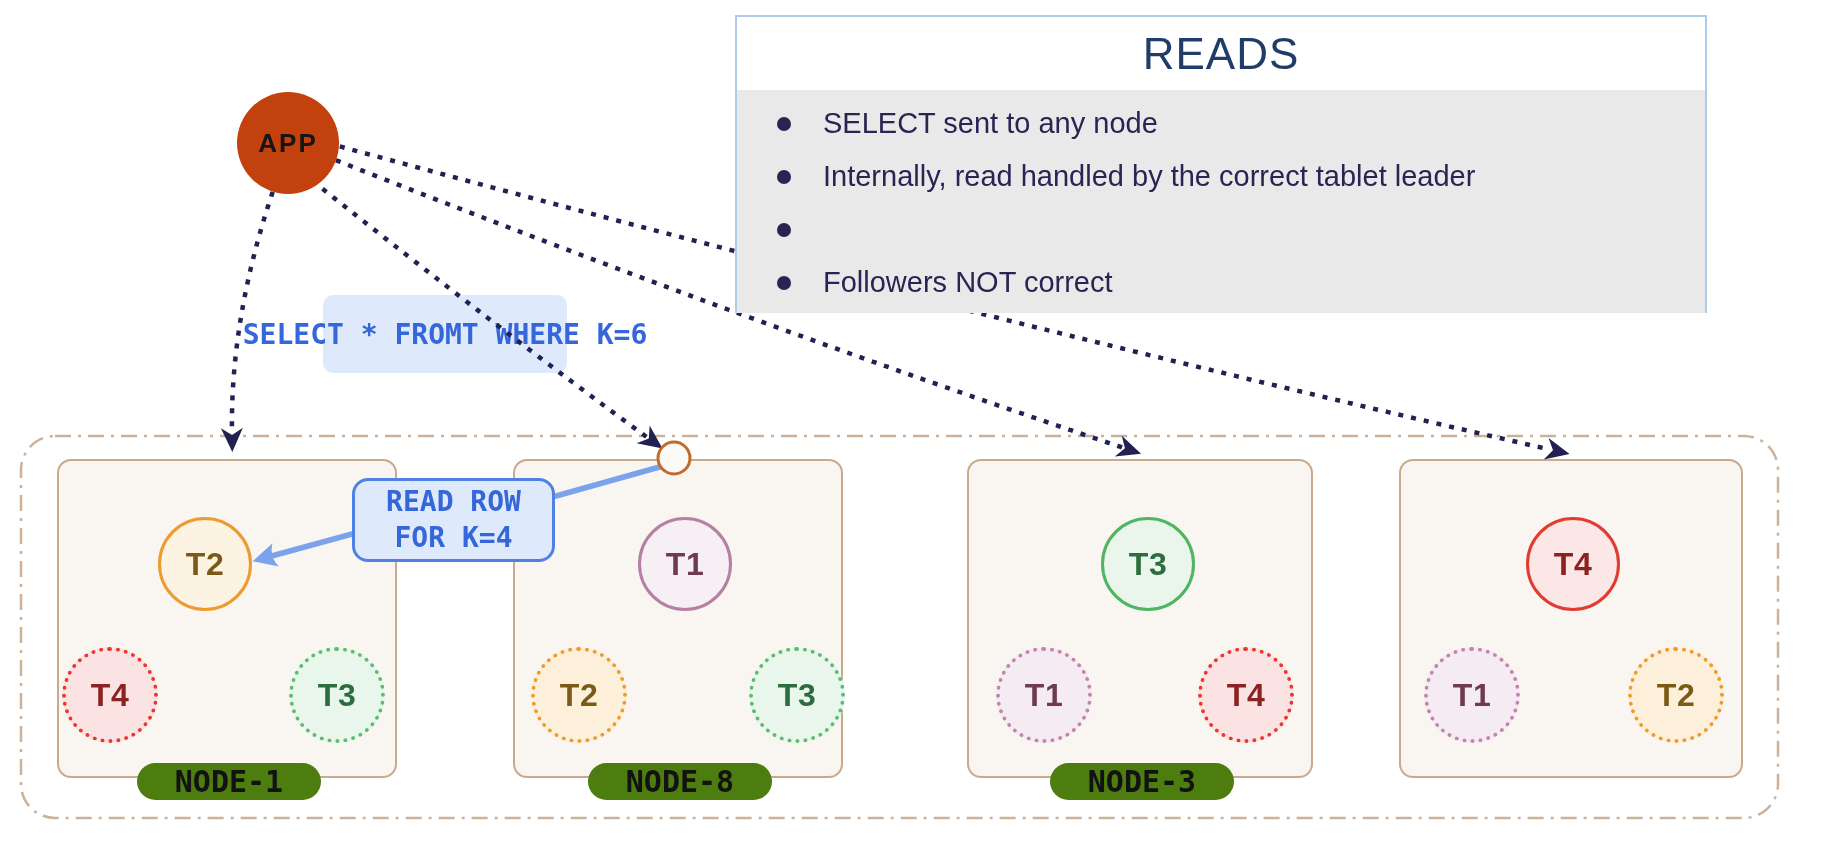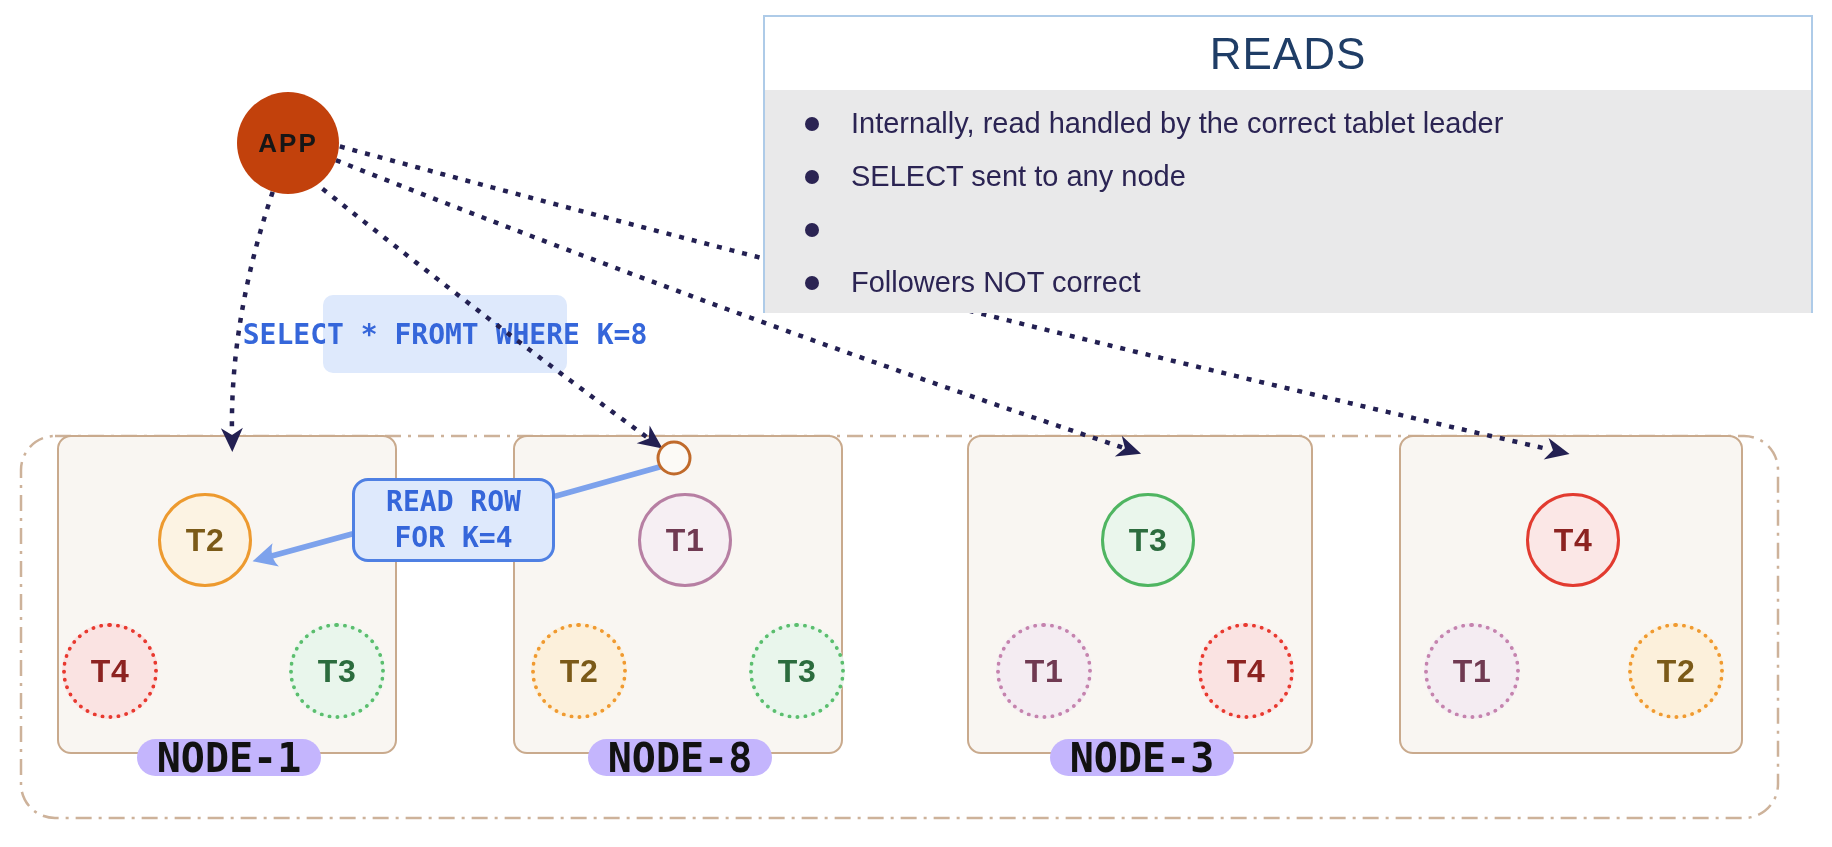--- a/index.html
+++ b/index.html
@@ -12,42 +12,42 @@
   #bg-layer { z-index:1; }
   #fg-layer { z-index:30; }
 
   .outer-rect { fill:none; stroke:#CDB29A; stroke-width:2.5; stroke-dasharray:16 7 3 7; }
 
   .dotline { fill:none; stroke:#232052; stroke-width:4.5; stroke-dasharray:0.5 12.5; stroke-linecap:square; }
   .blue-line { stroke:#7DA2EC; stroke-width:5.5; stroke-linecap:round; }
 
   
   .node-box {
-    position:absolute; top:435px; height:319px; z-index:10;
+    position:absolute; top:459px; height:319px; z-index:10;
     background:#F9F6F2; border:2px solid #C9AA8D; border-radius:14px;padding-left:38px;
   }
   .tablet {
     position:absolute; border-radius:50%; display:flex; align-items:center; justify-content:center;
     font-size:32px; font-weight:600; letter-spacing:0.5px; z-index:15;
   }
   .tablet.leader   { width:94px; height:94px; top:56px;  border-width:3px; border-style:solid; }
   .tablet.follower { width:96px; height:96px; top:186px; border-width:4px; border-style:dotted; }
   .c-orange.leader   { border-color:#ED9A2F; background:#FCF3E3; color:#7B5A18; }
   .c-orange.follower { border-color:#F09A30; background:#FCF0DB; color:#7B5A18; }
   .c-plum.leader     { border-color:#B77FA3; background:#F6EFF3; color:#703A52; }
   .c-plum.follower   { border-color:#C583AE; background:#F4ECF2; color:#703A52; }
   .c-green.leader    { border-color:#4FB561; background:#EAF6EC; color:#2C6C3E; }
   .c-green.follower  { border-color:#5BBE6E; background:#E9F6EC; color:#2C6C3E; }
   .c-red.leader      { border-color:#E23B30; background:#FBE7E6; color:#8C2321; }
   .c-red.follower    { border-color:#E8392F; background:#FAE3E2; color:#8C2321; }
 
   .node-pill {
     position:absolute; top:302px; width:184px; height:37px; z-index:20;
-    background:#c4b5fd; border-radius:19px; display:flex; align-items:center; justify-content:center;
-    font-family:"DejaVu Sans Mono", monospace; font-weight:700; font-size:40px; color:#121212;
+    background:#4d7c0f; border-radius:19px; display:flex; align-items:center; justify-content:center;
+    font-family:"DejaVu Sans Mono", monospace; font-weight:700; font-size:30px; color:#121212;
   }
 
   
   .app-circle {
     position:absolute; left:237px; top:92px; width:102px; height:102px; z-index:45;
     background:#c2410c; border-radius:50%; display:flex; align-items:center; justify-content:center;
     font-weight:700; font-size:26px; letter-spacing:2px; color:#161616;
   }
 
   
@@ -63,21 +63,21 @@
   .read-row-box {
     position:absolute; left:352px; top:478px; width:203px; height:84px; z-index:40;
     background:#DEE9FC; border:3px solid #4F80E3; border-radius:16px;
     display:flex; flex-direction:column; align-items:center; justify-content:center;
     font-family:"DejaVu Sans Mono", monospace; font-weight:700; font-size:28px; line-height:36px;
     color:#3566DA; white-space:pre;
   }
 
   
   .reads-panel {
-    position:absolute; left:763px; top:15px; width:1050px; height:298px; z-index:40;
+    position:absolute; left:735px; top:15px; width:972px; height:298px; z-index:40;
     background:#ffffff; border:2px solid #AECBE8;
   }
   .panel-header {
     height:73px; display:flex; align-items:center; justify-content:center;
     font-size:44px; font-weight:400; letter-spacing:1px; color:#1F3D66;
   }
   .panel-body { height:223px; background:#E9E9EA; padding-top:7px; }
   .panel-body ul { list-style:none; }
   .panel-body li { height:53px; display:flex; align-items:center; }
   .panel-body .dot {
@@ -146,21 +146,21 @@
           <span>T1</span>
         </div>
         <div class="tablet follower c-orange" style="left: 227px;">
           <span>T2</span>
         </div>
       </div>
     </div>
 
   <div class="select-label">
     <span>SELECT * FROM</span>
-    <span>T WHERE K=8</span>
+    <span>T WHERE K=6</span>
   </div>
 
   <svg id="fg-layer" class="layer" width="1832" height="847" viewBox="0 0 1832 847">
     <defs>
       <marker id="arrow-navy" markerUnits="userSpaceOnUse" markerWidth="30" markerHeight="30" viewBox="0 0 30 30" refX="9" refY="15" orient="auto">
         <path d="M3,4 L27,15 L3,26 L10,15 Z" fill="#232052"></path>
       </marker>
       <marker id="arrow-blue" markerUnits="userSpaceOnUse" markerWidth="32" markerHeight="32" viewBox="0 0 32 32" refX="12" refY="16" orient="auto">
         <path d="M4,4 L28,16 L4,28 Q11,16 4,4 Z" fill="#7DA2EC"></path>
       </marker>
@@ -180,25 +180,25 @@
   </div>
 
   <div class="reads-panel">
     <div class="panel-header">
       <span>READS</span>
     </div>
     <div class="panel-body">
       <ul id="bullet-list">
           <li>
             <span class="dot"></span>
+            <span class="btext">SELECT sent to any node</span>
+          </li>
+          <li>
+            <span class="dot"></span>
             <span class="btext">Internally, read handled by the correct tablet leader</span>
-          </li>
-          <li>
-            <span class="dot"></span>
-            <span class="btext">SELECT sent to any node</span>
           </li>
           <li>
             <span class="dot"></span>
           </li>
           <li>
             <span class="dot"></span>
             <span class="btext">Followers NOT correct</span>
           </li>
         </ul>
     </div>

